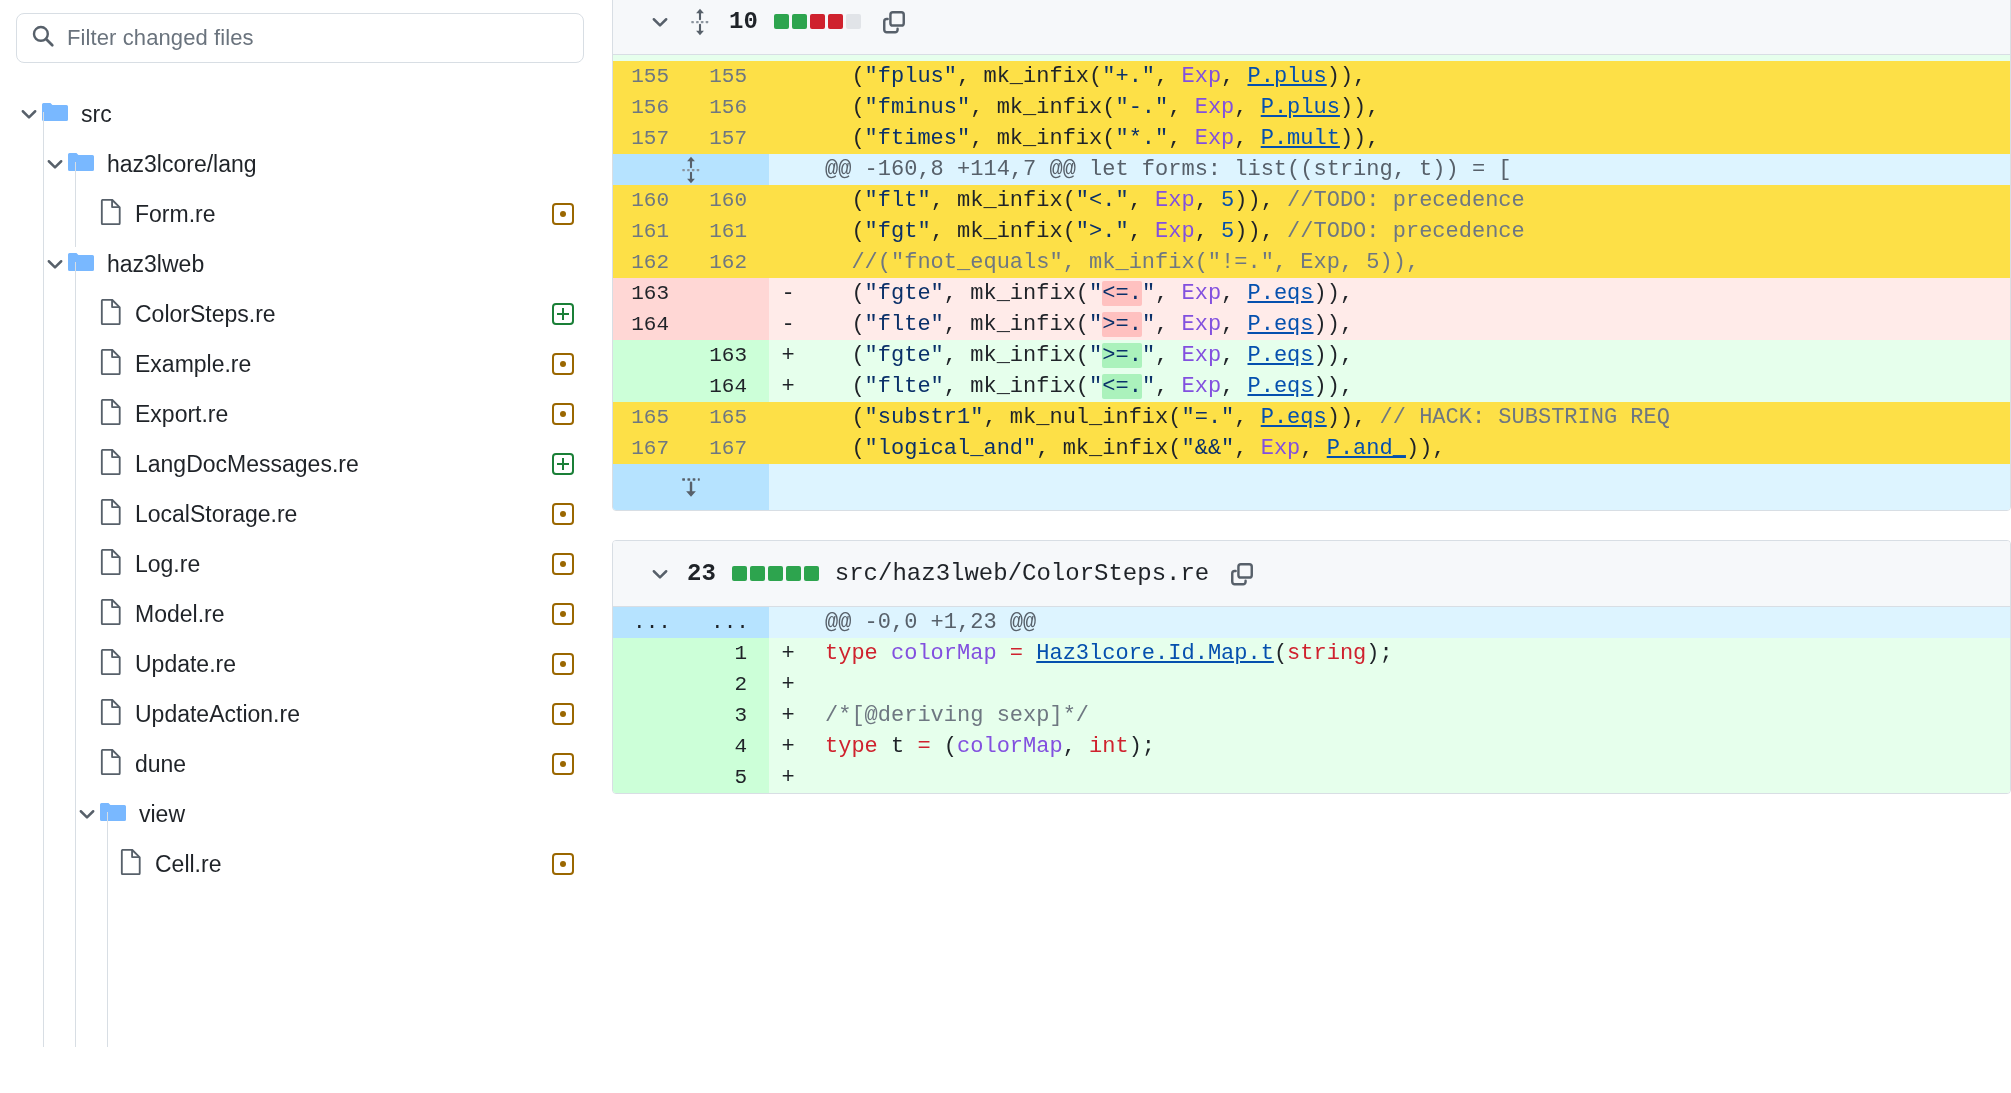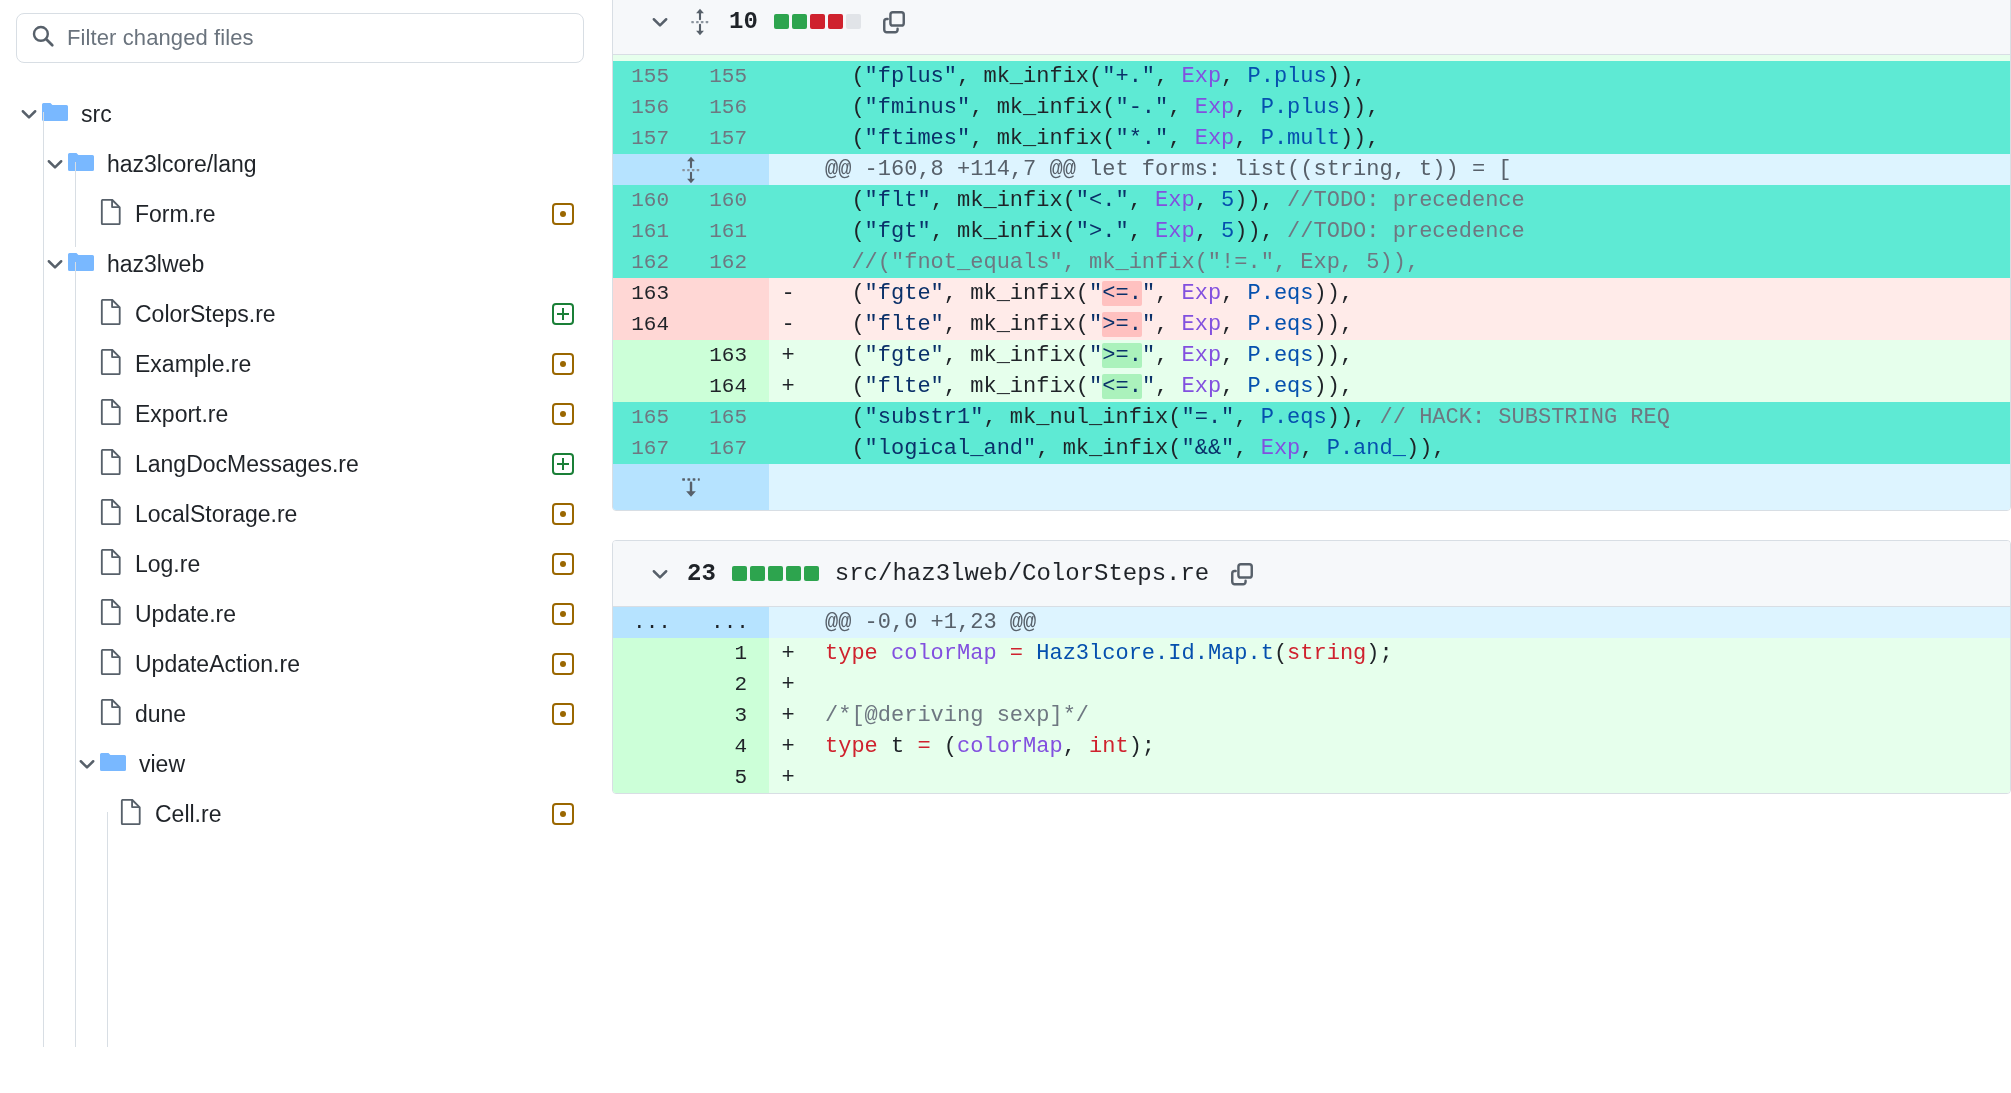--- a/index.html
+++ b/index.html
@@ -141,40 +141,40 @@
     color: #1f2328;
     vertical-align: middle;
     user-select: none;
   }
   .code {
     padding-left: 18px;
     white-space: pre;
     color: #1f2328;
     vertical-align: middle;
   }
-  tr.ctx { background: #5eead4; }
+  tr.ctx { background: #fde047; }
   tr.ctx .ln { color: #6e7781; }
   tr.del { background: #ffebe9; }
   tr.del .ln { background: #ffd7d5; color: #1f2328; }
   tr.add { background: #e6ffec; }
   tr.add .ln { background: #ccffd8; color: #1f2328; }
   tr.hunk { background: #ddf4ff; }
   tr.hunk .ln { background: #b6e3ff; color: #1f2328; text-align:center; padding-right:0; }
   tr.hunk .sign { background: #ddf4ff; }
   tr.hunk .code { color: #57606a; }
   tr.expander { background: #ddf4ff; height: 46px; }
   tr.expander .ln { background:#b6e3ff; text-align:center; padding-right:0; }
   tr.expander .code { background:#ddf4ff; }
   .greenshade { height: 6px; background: #e6ffec; }
 
   
   .s-str { color: #0a3069; }
   .s-kw  { color: #cf222e; }
   .s-type{ color: #8250df; }
-  .s-fn  { color: #0550ae; }
+  .s-fn  { color: #0550ae; text-decoration: underline; }
   .s-com { color: #6e7781; }
   .s-num { color: #0550ae; }
   .s-pln { color: #1f2328; }
   .wd-del { background: #ffc1c0; border-radius: 2px; }
   .wd-add { background: #abf2bc; border-radius: 2px; }
 
   .hunk-icon { display:flex; align-items:center; justify-content:center; }
 </style>
 </head>
 <body>
@@ -289,20 +289,30 @@
           <span class="spacer"></span>
           <span class="badge mod"></span>
         </div>
         <div class="row indent2">
           <span class="chev"></span>
           <span class="file-ic"><svg width="22" height="26" viewBox="0 0 14 17">
               <path d="M1 1.2A.7.7 0 011.7.5h6l5 5v10.3a.7.7 0 01-.7.7H1.7a.7.7 0 01-.7-.7z" fill="#fff" stroke="#57606a" stroke-width="1.2" stroke-linejoin="round"></path>
               <path d="M7.7 .7 V5.3 H12.3" fill="none" stroke="#57606a" stroke-width="1.2" stroke-linejoin="round"></path>
             </svg></span>
           <span class="nm">Log.re</span>
+          <span class="spacer"></span>
+          <span class="badge mod"></span>
+        </div>
+        <div class="row indent2">
+          <span class="chev"></span>
+          <span class="file-ic"><svg width="22" height="26" viewBox="0 0 14 17">
+              <path d="M1 1.2A.7.7 0 011.7.5h6l5 5v10.3a.7.7 0 01-.7.7H1.7a.7.7 0 01-.7-.7z" fill="#fff" stroke="#57606a" stroke-width="1.2" stroke-linejoin="round"></path>
+              <path d="M7.7 .7 V5.3 H12.3" fill="none" stroke="#57606a" stroke-width="1.2" stroke-linejoin="round"></path>
+            </svg></span>
+          <span class="nm">Model.re</span>
           <span class="spacer"></span>
           <span class="badge mod"></span>
         </div>
         <div class="row indent2">
           <span class="chev"></span>
           <span class="file-ic"><svg width="22" height="26" viewBox="0 0 14 17">
               <path d="M1 1.2A.7.7 0 011.7.5h6l5 5v10.3a.7.7 0 01-.7.7H1.7a.7.7 0 01-.7-.7z" fill="#fff" stroke="#57606a" stroke-width="1.2" stroke-linejoin="round"></path>
               <path d="M7.7 .7 V5.3 H12.3" fill="none" stroke="#57606a" stroke-width="1.2" stroke-linejoin="round"></path>
             </svg></span>
           <span class="nm">Update.re</span>

